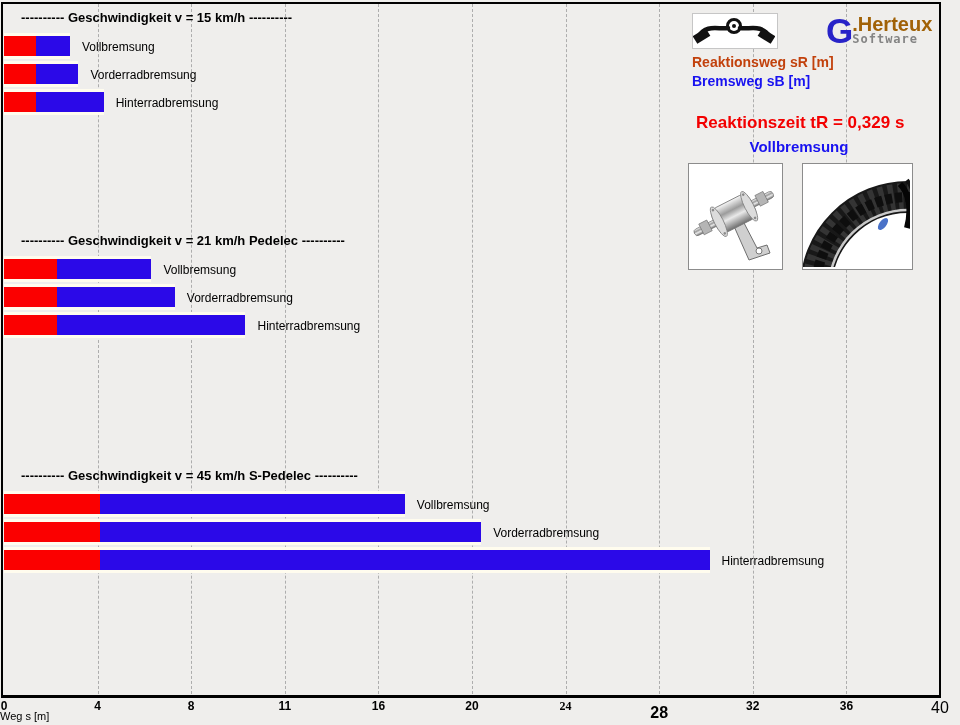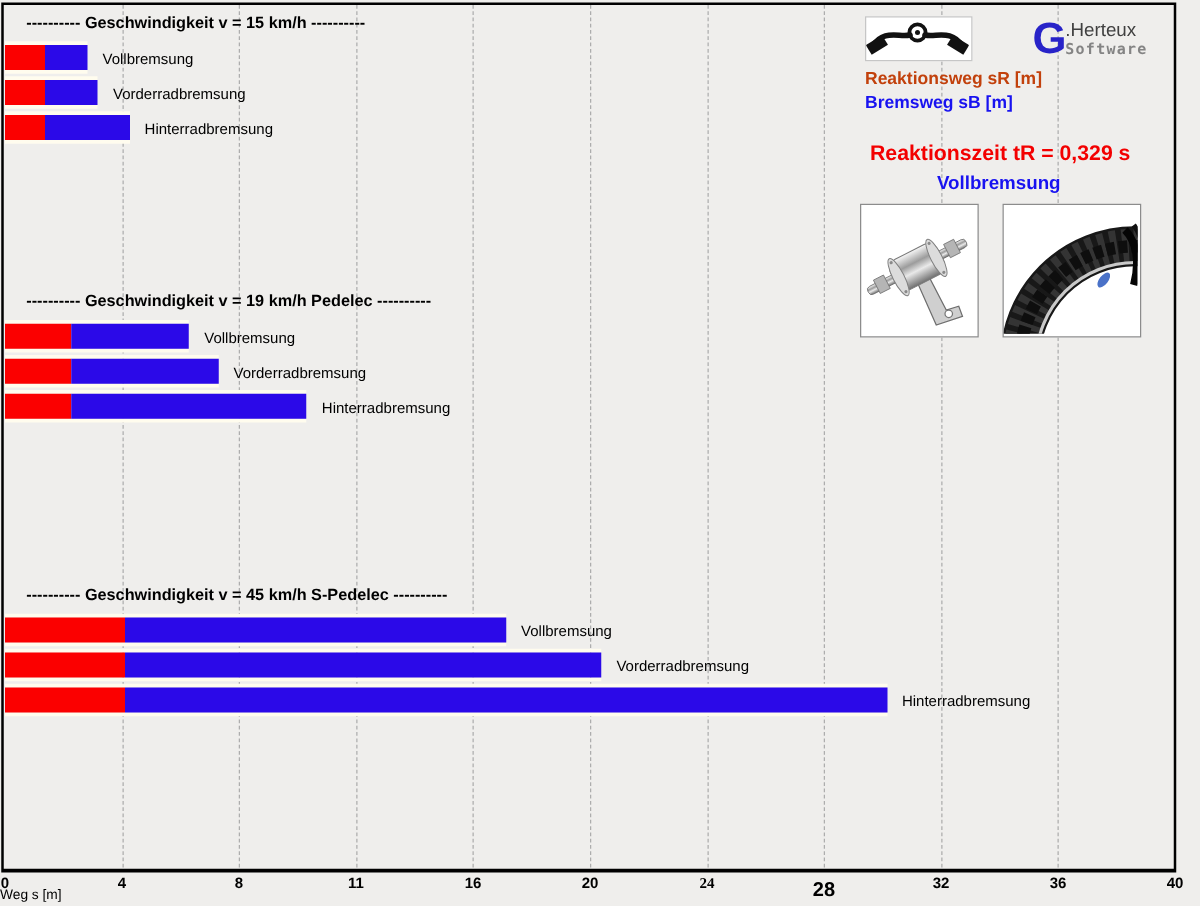--- a/index.html
+++ b/index.html
@@ -19,21 +19,21 @@
   }
   
   .info-panel{position:absolute;inset:0;pointer-events:none;}
   .hb-box{
     position:absolute;left:692px;top:13px;width:84px;height:34px;
     background:#fff;border:1px solid #c6c6c6;
   }
   .logo{position:absolute;left:826px;top:16px;display:flex;align-items:flex-start;}
   .logo-g{font-size:35px;font-weight:bold;color:#2823c8;line-height:30px;letter-spacing:-2px;}
   .logo-right{display:flex;flex-direction:column;margin-left:1px;}
-  .logo-name{font-size:15px;font-weight:normal;color:#404040;line-height:17px;}
+  .logo-name{font-size:20px;font-weight:bold;color:#a16207;line-height:17px;}
   .logo-sub{
     font-size:12px;font-weight:bold;color:#848484;line-height:13px;
     font-family:"DejaVu Sans Mono",monospace;letter-spacing:1px;
   }
   .leg{position:absolute;left:692px;font-size:14px;font-weight:bold;white-space:nowrap;}
   .leg-red{top:54px;color:#c2410c;}
   .leg-blue{top:73px;color:#1812f0;}
   .leg-black{top:92px;color:#000;}
   .rtime{position:absolute;left:696px;top:113px;font-size:17px;font-weight:bold;color:#f30000;white-space:nowrap;}
   .mode{position:absolute;left:692px;top:138px;width:214px;text-align:center;font-size:15px;font-weight:bold;color:#1812f0;}
@@ -61,38 +61,38 @@
       <div style="position: absolute; left: 472px; top: 4px; width: 0px; height: 690px; border-left: 1px dashed rgb(173, 173, 173);"></div>
       <div style="position: absolute; left: 472px; top: 699px; transform: translateX(-50%); font-size: 12px; font-weight: bold;">20</div>
       <div style="position: absolute; left: 565.6px; top: 4px; width: 0px; height: 690px; border-left: 1px dashed rgb(173, 173, 173);"></div>
       <div style="position: absolute; left: 565.6px; top: 699px; transform: translateX(-50%); font-size: 12px; font-weight: bold; font-family: Liberation Serif, serif;">24</div>
       <div style="position: absolute; left: 659.2px; top: 4px; width: 0px; height: 690px; border-left: 1px dashed rgb(173, 173, 173);"></div>
       <div style="position: absolute; left: 659.2px; top: 704px; transform: translateX(-50%); font-size: 16px; font-weight: bold;">28</div>
       <div style="position: absolute; left: 752.8px; top: 4px; width: 0px; height: 690px; border-left: 1px dashed rgb(173, 173, 173);"></div>
       <div style="position: absolute; left: 752.8px; top: 699px; transform: translateX(-50%); font-size: 12px; font-weight: bold;">32</div>
       <div style="position: absolute; left: 846.4px; top: 4px; width: 0px; height: 690px; border-left: 1px dashed rgb(173, 173, 173);"></div>
       <div style="position: absolute; left: 846.4px; top: 699px; transform: translateX(-50%); font-size: 12px; font-weight: bold;">36</div>
-      <div style="position: absolute; left: 940px; top: 699px; transform: translateX(-50%); font-size: 12px; font-weight: bold;">40</div>
+      <div style="position: absolute; left: 940px; top: 699px; transform: translateX(-50%); font-size: 16px; font-weight: normal;">40</div>
       <div style="position: absolute; left: 21px; top: 10px; font-size: 13px; font-weight: bold; white-space: nowrap;">---------- Geschwindigkeit v = 15 km/h ----------</div>
       <div style="position: absolute; left: 4px; top: 33px; width: 65.988px; height: 20px; display: flex; border-top: 3px solid rgb(255, 252, 238); border-bottom: 3px solid rgb(255, 252, 238);">
         <span style="width: 32.058px; background: rgb(251, 0, 0);"></span>
         <span style="flex: 1 1 0%; background: rgb(43, 9, 232);"></span>
       </div>
       <div style="position: absolute; left: 81.988px; top: 40px; font-size: 12px; white-space: nowrap;">Vollbremsung</div>
       <div style="position: absolute; left: 4px; top: 61px; width: 74.412px; height: 20px; display: flex; border-top: 3px solid rgb(255, 252, 238); border-bottom: 3px solid rgb(255, 252, 238);">
         <span style="width: 32.058px; background: rgb(251, 0, 0);"></span>
         <span style="flex: 1 1 0%; background: rgb(43, 9, 232);"></span>
       </div>
       <div style="position: absolute; left: 90.412px; top: 68px; font-size: 12px; white-space: nowrap;">Vorderradbremsung</div>
       <div style="position: absolute; left: 4px; top: 89px; width: 99.684px; height: 20px; display: flex; border-top: 3px solid rgb(255, 252, 238); border-bottom: 3px solid rgb(255, 252, 238);">
         <span style="width: 32.058px; background: rgb(251, 0, 0);"></span>
         <span style="flex: 1 1 0%; background: rgb(43, 9, 232);"></span>
       </div>
       <div style="position: absolute; left: 115.684px; top: 96px; font-size: 12px; white-space: nowrap;">Hinterradbremsung</div>
-      <div style="position: absolute; left: 21px; top: 233px; font-size: 13px; font-weight: bold; white-space: nowrap;">---------- Geschwindigkeit v = 19 km/h Pedelec ----------</div>
+      <div style="position: absolute; left: 21px; top: 233px; font-size: 13px; font-weight: bold; white-space: nowrap;">---------- Geschwindigkeit v = 21 km/h Pedelec ----------</div>
       <div style="position: absolute; left: 4px; top: 256px; width: 147.42px; height: 20px; display: flex; border-top: 3px solid rgb(255, 252, 238); border-bottom: 3px solid rgb(255, 252, 238);">
         <span style="width: 53.352px; background: rgb(251, 0, 0);"></span>
         <span style="flex: 1 1 0%; background: rgb(43, 9, 232);"></span>
       </div>
       <div style="position: absolute; left: 163.42px; top: 263px; font-size: 12px; white-space: nowrap;">Vollbremsung</div>
       <div style="position: absolute; left: 4px; top: 284px; width: 170.82px; height: 20px; display: flex; border-top: 3px solid rgb(255, 252, 238); border-bottom: 3px solid rgb(255, 252, 238);">
         <span style="width: 53.352px; background: rgb(251, 0, 0);"></span>
         <span style="flex: 1 1 0%; background: rgb(43, 9, 232);"></span>
       </div>
       <div style="position: absolute; left: 186.82px; top: 291px; font-size: 12px; white-space: nowrap;">Vorderradbremsung</div>

